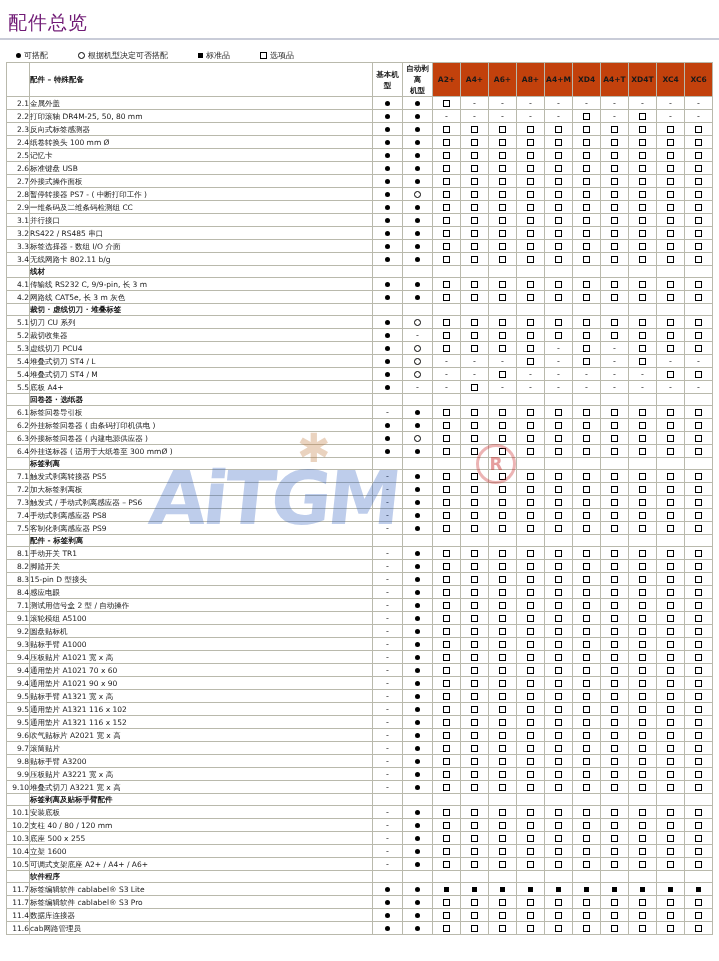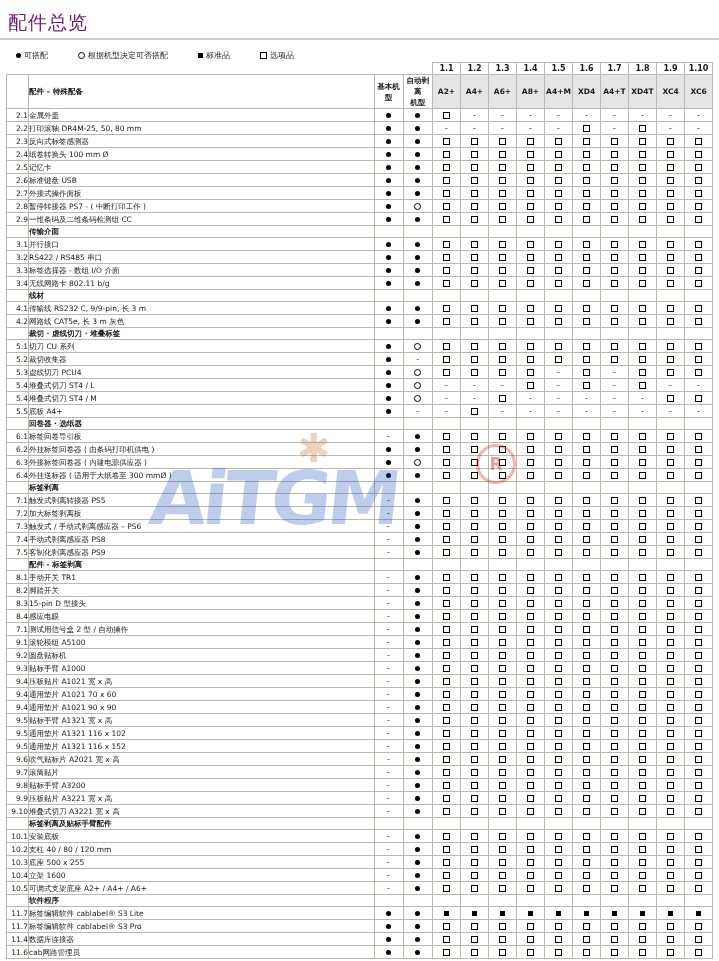--- a/index.html
+++ b/index.html
@@ -25,21 +25,21 @@
   table.matrix td,table.matrix th{border:1px solid #b9b9ac;padding:0;line-height:11px;height:11px;
                vertical-align:middle;background:#fff;}
   .c-num{width:22px;text-align:right;padding-right:3px;background:#f7f1de;}
   .c-desc{text-align:left;padding-left:4px;background:#f7f1de;}
   .c-mark{width:29px;text-align:center;}
   .c-mark2{width:29px;text-align:center;}
   .c-v{width:27px;text-align:center;}
   .hdr-top td{height:13px;text-align:center;font-size:8px;font-weight:bold;background:#fff;}
   .hdr-top td.blank{border:none;background:#fff;}
   .hdr2 td{height:22px;text-align:center;font-size:7.5px;font-weight:bold;background:#f7f1de;}
-  .hdr2 td.vhead{font-weight:bold;background:#e5e5e5;}
+  .hdr2 td.vhead{font-weight:bold;background:#c2410c;}
   .grp td{background:#f6c97a;font-weight:bold;text-align:left;padding-left:4px;height:11px;}
   .grp td.gnum{text-align:right;padding-right:3px;}
   .sym{font-size:7px;line-height:11px;}
   .dot:before{content:"";display:inline-block;width:5px;height:5px;border-radius:50%;background:#000;vertical-align:middle;}
   .circ:before{content:"";display:inline-block;width:5px;height:5px;border-radius:50%;border:1px solid #000;background:#fff;vertical-align:middle;}
   .sq:before{content:"";display:inline-block;width:5px;height:5px;background:#000;vertical-align:middle;}
   .sqo:before{content:"";display:inline-block;width:5px;height:5px;border:1px solid #000;background:#fff;vertical-align:middle;}
   .dash{font-size:8px;color:#333;}
 
   
@@ -72,36 +72,20 @@
         <span>标准品</span>
       </span>
       <span class="item">
         <span class="mk mk-sqo"></span>
         <span>选项品</span>
       </span>
     </div>
 
   <table class="matrix" id="matrix">
       <tbody>
-        <tr class="hdr-top">
-          <td class="blank c-num"></td>
-          <td class="blank c-desc"></td>
-          <td class="blank c-mark"></td>
-          <td class="blank c-mark2"></td>
-          <td class="c-v">1.1</td>
-          <td class="c-v">1.2</td>
-          <td class="c-v">1.3</td>
-          <td class="c-v">1.4</td>
-          <td class="c-v">1.5</td>
-          <td class="c-v">1.6</td>
-          <td class="c-v">1.7</td>
-          <td class="c-v">1.8</td>
-          <td class="c-v">1.9</td>
-          <td class="c-v">1.10</td>
-        </tr>
         <tr class="hdr2">
           <td class="c-num"></td>
           <td class="c-desc" style="text-align: left; margin-left: 44px;">配件 – 特殊配备</td>
           <td class="c-mark">基本机型</td>
           <td class="c-mark2">自动剥离<br>机型</td>
           <td class="c-v vhead">A2+</td>
           <td class="c-v vhead">A4+</td>
           <td class="c-v vhead">A6+</td>
           <td class="c-v vhead">A8+</td>
           <td class="c-v vhead">A4+M</td>
@@ -248,36 +232,20 @@
           <td class="c-v"><span class="sym sqo"></span></td>
           <td class="c-v"><span class="sym sqo"></span></td>
           <td class="c-v"><span class="sym sqo"></span></td>
           <td class="c-v"><span class="sym sqo"></span></td>
           <td class="c-v"><span class="sym sqo"></span></td>
           <td class="c-v"><span class="sym sqo"></span></td>
           <td class="c-v"><span class="sym sqo"></span></td>
           <td class="c-v"><span class="sym sqo"></span></td>
           <td class="c-v"><span class="sym sqo"></span></td>
         </tr>
-        <tr class="grp">
-          <td class="c-num gnum"></td>
-          <td class="c-desc">传输介面</td>
-          <td class="c-mark"></td>
-          <td class="c-mark2"></td>
-          <td class="c-v"></td>
-          <td class="c-v"></td>
-          <td class="c-v"></td>
-          <td class="c-v"></td>
-          <td class="c-v"></td>
-          <td class="c-v"></td>
-          <td class="c-v"></td>
-          <td class="c-v"></td>
-          <td class="c-v"></td>
-          <td class="c-v"></td>
-        </tr>
         <tr>
           <td class="c-num">3.1</td>
           <td class="c-desc">并行接口</td>
           <td class="c-mark"><span class="sym dot"></span></td>
           <td class="c-mark2"><span class="sym dot"></span></td>
           <td class="c-v"><span class="sym sqo"></span></td>
           <td class="c-v"><span class="sym sqo"></span></td>
           <td class="c-v"><span class="sym sqo"></span></td>
           <td class="c-v"><span class="sym sqo"></span></td>
           <td class="c-v"><span class="sym sqo"></span></td>

